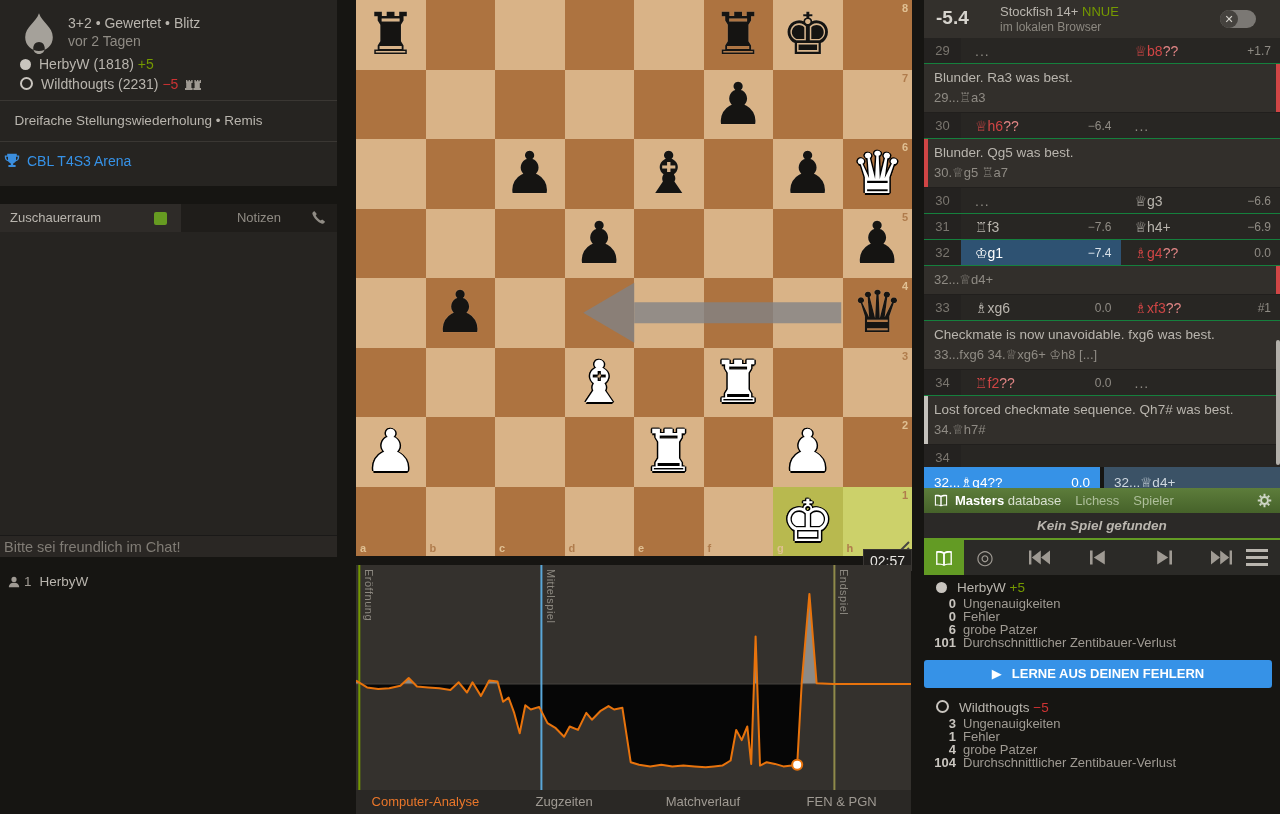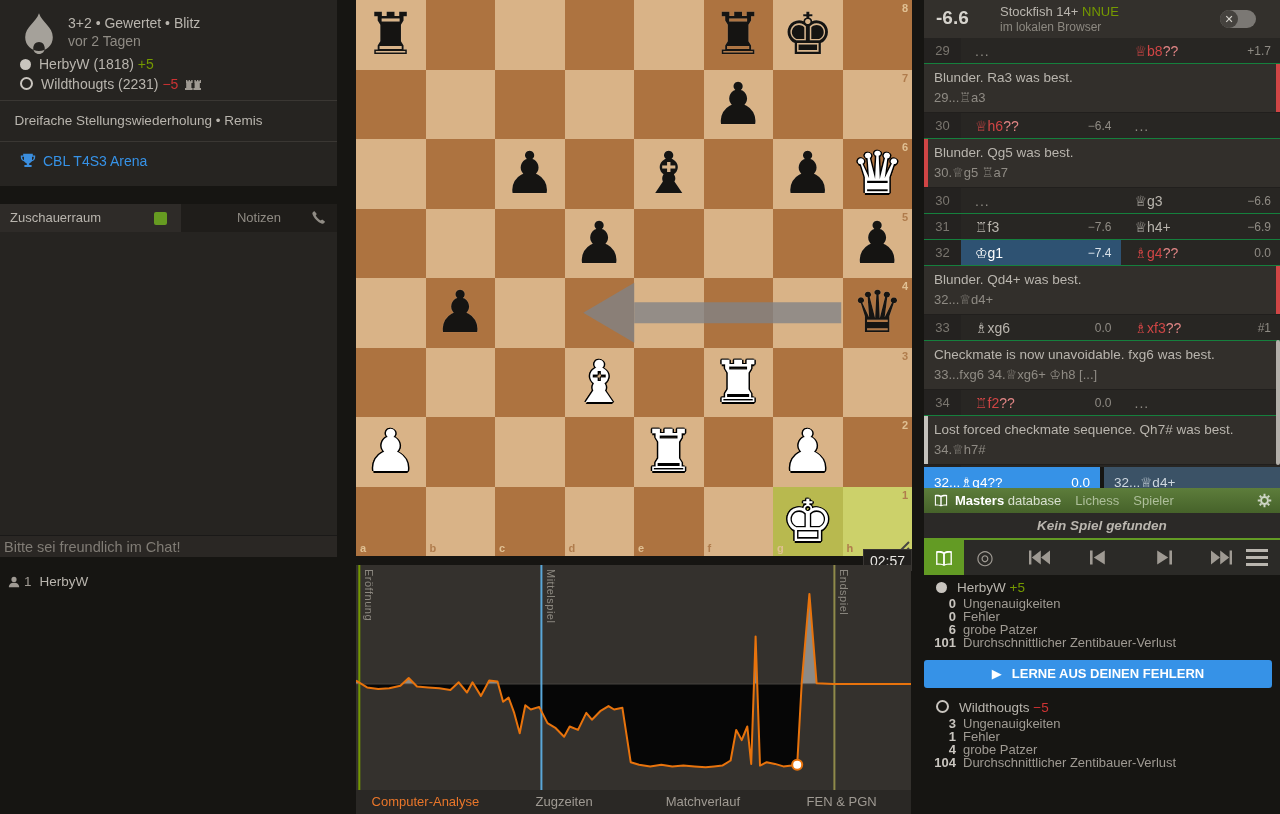--- a/index.html
+++ b/index.html
@@ -12,21 +12,21 @@
   #meta .head{position:absolute;left:68px;top:14px;font-size:14px;line-height:18px;color:#b9b5ae;}
   #meta .sub{color:#8f8b84;}
   #flame{position:absolute;left:20px;top:12px;}
   .prow{position:absolute;left:20px;font-size:14px;color:#b9b5ae;}
   .pdisc{display:inline-block;width:11px;height:11px;border-radius:50%;vertical-align:-1px;margin-right:8px;}
   .pdisc.w{background:#c9c5bf;}
   .pdisc.b{background:transparent;border:2px solid #c9c5bf;width:9px;height:9px;}
   .up{color:#759900;} .down{color:#cc3333;}
   .mdiv{position:absolute;left:0;width:337px;border-top:1px solid #3a3733;}
   #result{position:absolute;left:0;top:113px;width:277px;text-align:center;font-size:13.5px;color:#b9b5ae;}
-  #tourney{position:absolute;left:20px;top:153px;font-size:14px;color:#3692e7;}
+  #tourney{position:absolute;left:4px;top:153px;font-size:14px;color:#3692e7;}
   #tourney svg{vertical-align:-3px;margin-right:7px;}
 
   #chat-tabs{left:0;top:204px;width:337px;height:28px;}
   .ctab{position:absolute;top:0;height:28px;font-size:13px;line-height:28px;}
   #ctab-a{left:0;width:181px;background:#2e2b28;color:#b9b5ae;padding-left:10px;box-sizing:border-box;}
   #ctab-b{left:181px;width:156px;background:#1f1d1a;color:#8f8b84;text-align:center;}
   #ctab-a .gsq{position:absolute;right:14px;top:8px;width:13px;height:13px;background:#669b21;border-radius:2px;}
   #ctab-b svg{position:absolute;right:10px;top:6px;}
   #chat-body{left:0;top:232px;width:337px;height:303px;background:#262421;}
   #chat-input{left:0;top:535px;width:337px;height:22px;background:#2a2724;border-top:1px solid #1a1918;
@@ -322,21 +322,21 @@
     <div id="btabs">
       <div class="btab active">Computer-Analyse</div>
       <div class="btab">Zugzeiten</div>
       <div class="btab">Matchverlauf</div>
       <div class="btab">FEN &amp; PGN</div>
     </div>
   </div>
 
   <div id="right" class="abs">
     <div id="engine">
-      <span class="ev">-6.6</span>
+      <span class="ev">-5.4</span>
       <span class="l1"><span>Stockfish 14+</span> <span class="nnue">NNUE</span></span>
       <span class="l2">im lokalen Browser</span>
       <span class="toggle">
           <span class="knob">✕</span>
         </span>
     </div>
     <div id="movelist">
         <div class="mrow">
           <div class="midx">29</div>
           <div class="mcell">
@@ -391,21 +391,20 @@
           <div class="mcell sel">
             <span class="san">♔g1</span>
             <span class="eval">−7.4</span>
           </div>
           <div class="mcell">
             <span class="san bad">♗g4<span class="nag">??</span></span>
             <span class="eval">0.0</span>
           </div>
         </div>
         <div class="cblock bar-r">
-          <div class="ctext">Blunder. Qd4+ was best.</div>
           <div class="cvar">32...♕d4+</div>
         </div>
         <div class="mrow">
           <div class="midx">33</div>
           <div class="mcell">
             <span class="san">♗xg6</span>
             <span class="eval">0.0</span>
           </div>
           <div class="mcell">
             <span class="san bad">♗xf3<span class="nag">??</span></span>

